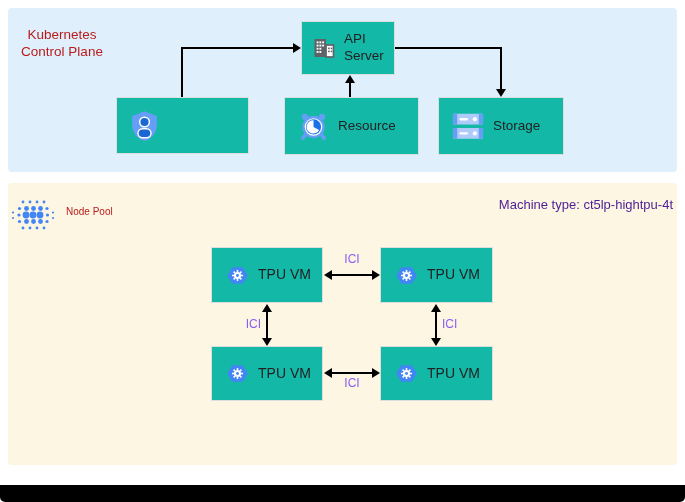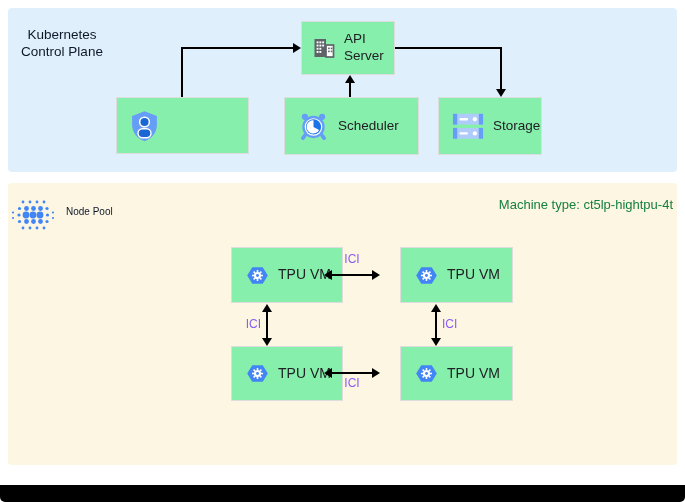--- a/index.html
+++ b/index.html
@@ -6,40 +6,40 @@
   body { background:#fff; font-family:"Liberation Sans", sans-serif; }
   .stage {
     position:relative; width:685px; height:502px; background:#fff;
     overflow:hidden; color:#202124;
   }
   .panel { position:absolute; border-radius:4px; }
   .panel-blue { left:8px; top:8px; width:669px; height:164px; background:#dff0fc; }
   .panel-cream { left:8px; top:183px; width:669px; height:282px; background:#fcf6e3; }
   .bottom-bar { position:absolute; left:0; top:485px; width:685px; height:17px; background:#000; border-radius:0 0 5px 5px; }
 
-  .section-title { position:absolute; font-size:13.5px; line-height:1.28; color:#0f172a; }
+  .section-title { position:absolute; font-size:13.5px; line-height:1.28; color:#b91c1c; }
   .cp-title { left:12px; top:26px; width:100px; text-align:center; }
   .np-title { left:66px; top:206px; font-size:10px; }
 
-  .meta { position:absolute; right:12px; top:195px; text-align:right; font-size:13px; line-height:1.6; color:#15803d; }
+  .meta { position:absolute; right:12px; top:195px; text-align:right; font-size:13px; line-height:1.6; color:#4c1d95; }
 
   .node {
-    position:absolute; background:#86efac; border:1px solid #ddddde;
+    position:absolute; background:#14b8a6; border:1px solid #ddddde;
     display:flex; align-items:center; gap:9px; padding-left:13px;
     font-size:13.5px; color:#202124;
   }
   .node .lbl { line-height:1.25; }
   .n-api   { left:301px; top:21px;  width:94px;  height:54px; padding-left:10px; gap:8px; }
   .n-api .lbl { width:46px; }
   .n-rc    { left:116px; top:97px;  width:133px; height:57px; }
   .n-rc .lbl { width:78px; }
   .n-sched { left:284px; top:97px;  width:135px; height:58px; }
-  .n-store { left:438px; top:97px;  width:104px; height:58px; }
-
-  .tpu { font-size:14px; padding-left:14px;margin-left:20px; }
+  .n-store { left:438px; top:97px;  width:126px; height:58px; }
+
+  .tpu { font-size:14px; padding-left:14px; }
   .tpu-tl { left:211px; top:247px; width:112px; height:56px; }
   .tpu-tr { left:380px; top:247px; width:113px; height:56px; }
   .tpu-bl { left:211px; top:346px; width:112px; height:55px; }
   .tpu-br { left:380px; top:346px; width:113px; height:55px; }
 
   .hline { position:absolute; height:2px; background:#000; }
   .vline { position:absolute; width:2px; background:#000; }
   .ah { position:absolute; width:0; height:0; }
   .ah-r { border-top:5px solid transparent; border-bottom:5px solid transparent; border-left:8px solid #000; }
   .ah-l { border-top:5px solid transparent; border-bottom:5px solid transparent; border-right:8px solid #000; }
@@ -155,21 +155,21 @@
         <circle cx="8" cy="6.8" r="3.6" fill="#669DF6"></circle>
         <circle cx="28" cy="6.8" r="3.6" fill="#669DF6"></circle>
         <rect x="4.6" y="26" width="4.4" height="8" rx="2.2" fill="#669DF6" transform="rotate(38 6.8 30)"></rect>
         <rect x="27" y="26" width="4.4" height="8" rx="2.2" fill="#669DF6" transform="rotate(-38 29.2 30)"></rect>
         <circle cx="18" cy="18.5" r="13" fill="#669DF6"></circle>
         <circle cx="18" cy="18.5" r="10.2" fill="#fff"></circle>
         <circle cx="18" cy="18.5" r="8.8" fill="#1A73E8"></circle>
         <path d="M18 18.5 L18 10.8 A7.7 7.7 0 1 0 24.5 22 Z" fill="#fff"></path>
       </svg>
     </span>
-    <span class="lbl">Scheduler</span>
+    <span class="lbl">Resource</span>
   </div>
 
   <div class="node n-store">
     <span>
       <svg width="32" height="27" viewBox="0 0 34 28">
         <g>
           <rect x="1" y="0.5" width="32" height="11.5" rx="1" fill="#AECBFA"></rect>
           <rect x="1" y="0.5" width="4.5" height="11.5" fill="#669DF6"></rect>
           <rect x="28.5" y="0.5" width="4.5" height="11.5" fill="#669DF6"></rect>
           <rect x="8" y="5" width="9" height="2.6" rx="1.3" fill="#fff"></rect>

